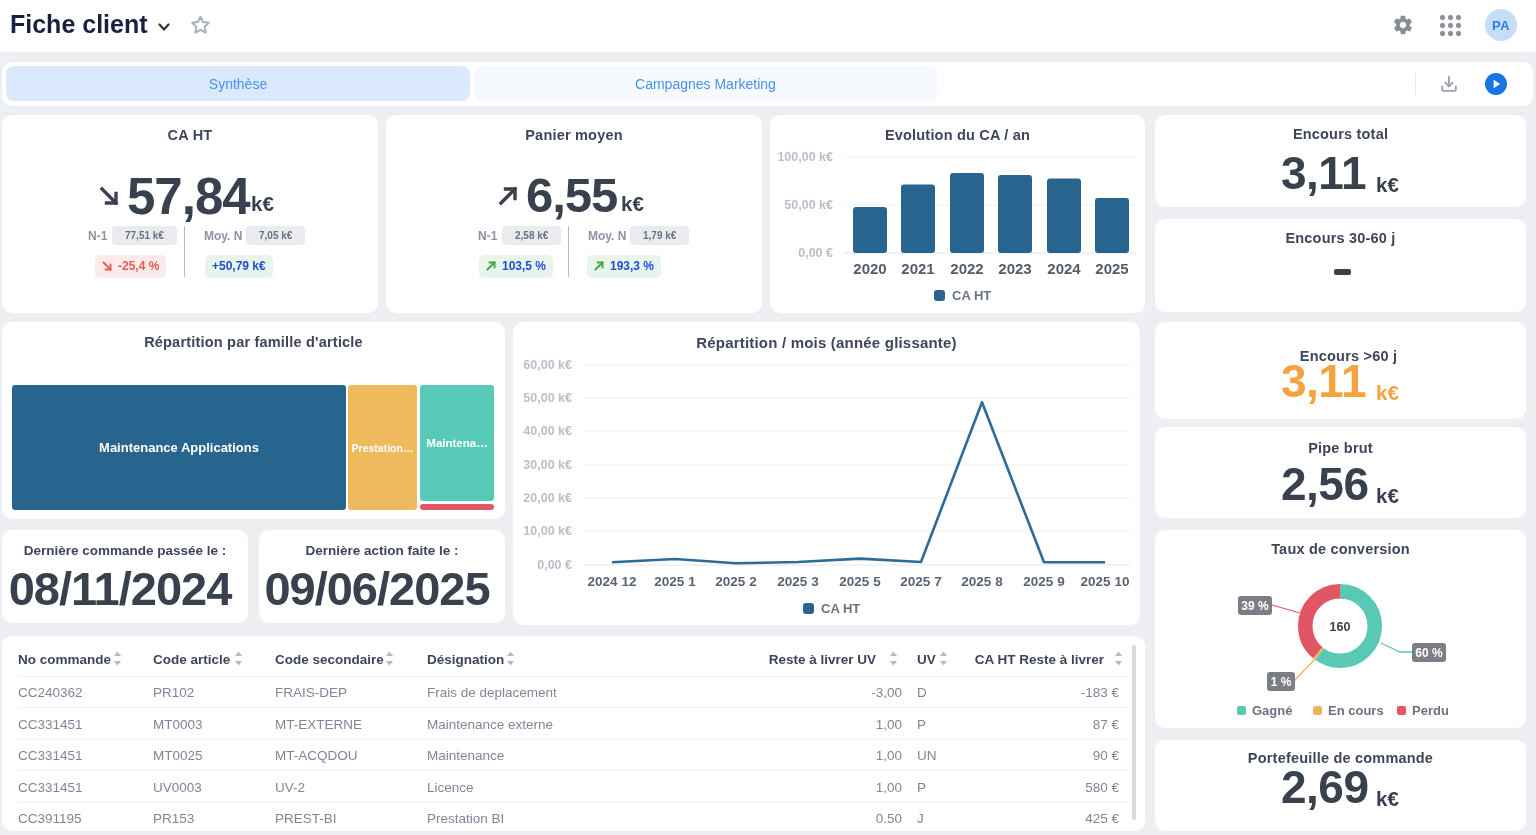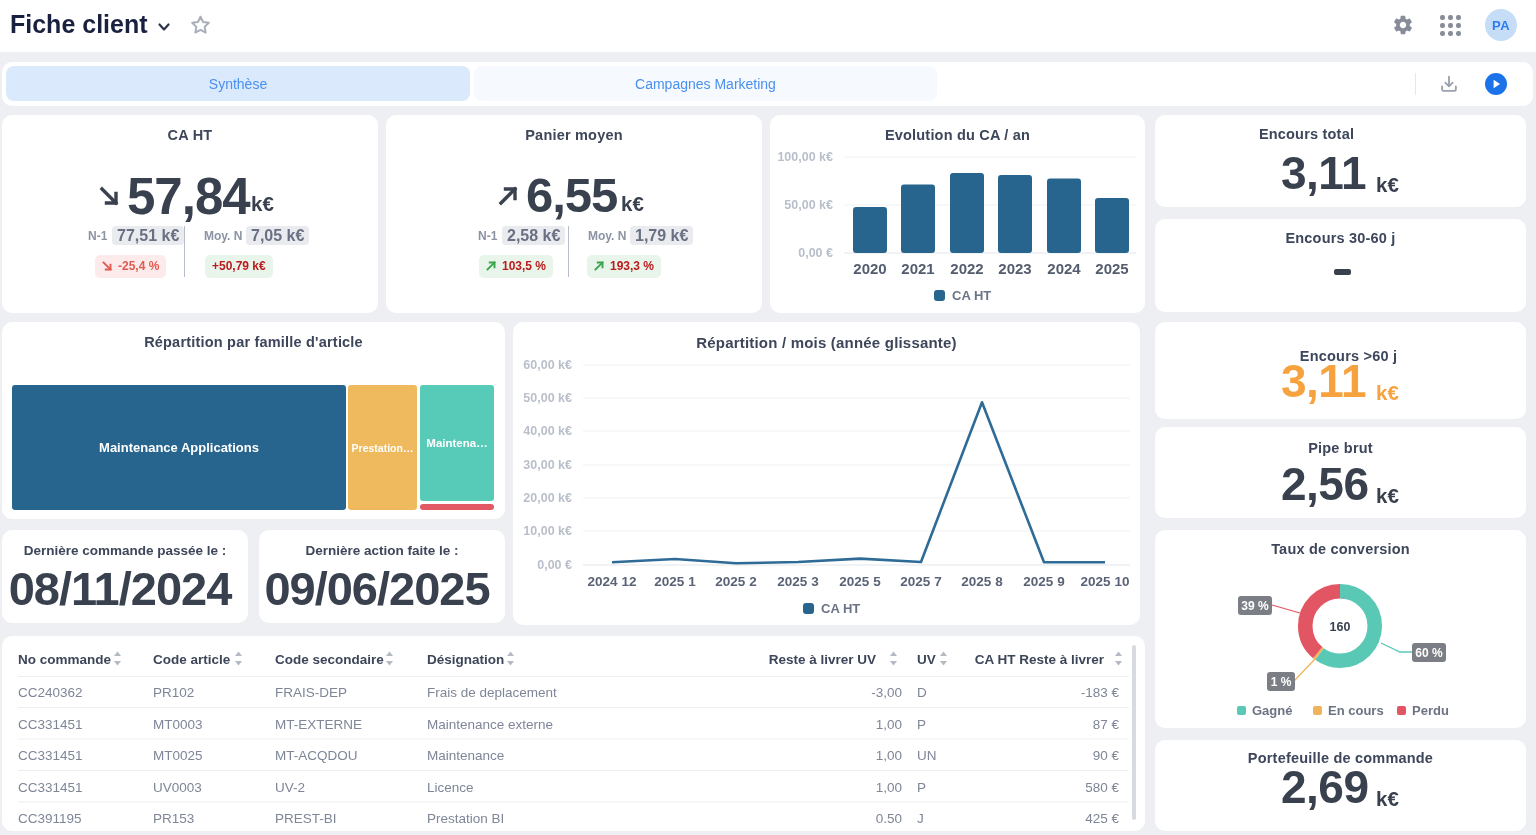--- a/index.html
+++ b/index.html
@@ -3,25 +3,25 @@
 <meta charset="utf-8">
 <title>Fiche client</title>
 <style>
   * { margin:0; padding:0; box-sizing:border-box; }
   html,body { width:1536px; height:835px; overflow:hidden; }
   body { font-family:"Liberation Sans", sans-serif; background:#edeff3; position:relative; }
   .abs { position:absolute; }
   .card { position:absolute; background:#fff; border-radius:10px; }
   .ctitle { font-weight:700; color:#3d465a; font-size:14.5px; text-align:center; letter-spacing:.2px; }
   .kbig { font-weight:700; color:#39414f; }
-  .pill { display:inline-block; background:#e9ebef; color:#697081; font-weight:700; font-size:16px; line-height:15px; border-radius:4px; padding:2px 5px; }
+  .pill { display:inline-block; background:#e9ebef; color:#697081; font-weight:700; font-size:10px; line-height:15px; border-radius:4px; padding:2px 13px; }
   .lbl { color:#8b93a3; font-weight:700; font-size:12px; }
   .badge { display:inline-flex; align-items:center; font-weight:700; font-size:12px; line-height:17px; border-radius:5px; padding:3px 7px; }
   .badge.red { background:#fcebea; color:#e05b52; }
-  .badge.green { background:#e9f5ea; color:#b91c1c; }
+  .badge.green { background:#e9f5ea; color:#1d4ed8; }
   svg { display:block; }
   text { font-family:"Liberation Sans", sans-serif; }
 </style>
 </head>
 <body>
 
 <div class="abs" style="left:0;top:0;width:1536px;height:52px;background:#fff;"></div>
 <div class="abs" style="left:10px;top:10px;font-size:25px;font-weight:700;color:#1a2140;">Fiche client</div>
 <svg class="abs" style="left:156px;top:19px;" width="16" height="16" viewBox="0 0 16 16" fill="none">
     <path d="M3.5 5.5 L8 10.5 L12.5 5.5" stroke="#2b3346" stroke-width="2.2" stroke-linecap="round" stroke-linejoin="round"></path>
@@ -186,21 +186,21 @@
 <div class="card" style="left:2px;top:530px;width:246px;height:93px;"></div>
 <div class="abs" style="left:2px;top:543px;width:246px;text-align:center;font-weight:700;font-size:13.5px;color:#3d465a;">Dernière commande passée le :</div>
 <div class="abs" style="left:-3px;top:561px;width:246px;text-align:center;font-weight:700;font-size:47px;color:#39414f;letter-spacing:-1px;">08/11/2024</div>
 <div class="card" style="left:259px;top:530px;width:246px;height:93px;"></div>
 <div class="abs" style="left:259px;top:543px;width:246px;text-align:center;font-weight:700;font-size:13.5px;color:#3d465a;">Dernière action faite le :</div>
 <div class="abs" style="left:254px;top:561px;width:246px;text-align:center;font-weight:700;font-size:47px;color:#39414f;letter-spacing:-1px;">09/06/2025</div>
 
 <div class="card" style="left:2px;top:636px;width:1143px;height:195px;"></div>
 
 <div class="card" style="left:1155px;top:115px;width:371px;height:92px;"></div>
-<div class="abs ctitle" style="left:1121px;top:126px;width:371px;">Encours total</div>
+<div class="abs ctitle" style="left:1155px;top:126px;width:371px;">Encours total</div>
 <div class="card" style="left:1155px;top:219px;width:371px;height:93px;"></div>
 <div class="abs ctitle" style="left:1155px;top:230px;width:371px;">Encours 30-60 j</div>
 <div class="card" style="left:1155px;top:322px;width:371px;height:97px;"></div>
 <div class="abs ctitle" style="left:1155px;top:348px;width:371px;margin-left:8px;">Encours &gt;60 j</div>
 <div class="card" style="left:1155px;top:427px;width:371px;height:91px;"></div>
 <div class="abs ctitle" style="left:1155px;top:440px;width:371px;">Pipe brut</div>
 <div class="card" style="left:1155px;top:530px;width:371px;height:198px;"></div>
 <div class="abs ctitle" style="left:1155px;top:541px;width:371px;">Taux de conversion</div>
 <div class="card" style="left:1155px;top:740px;width:371px;height:91px;"></div>
 <div class="abs ctitle" style="left:1155px;top:750px;width:371px;">Portefeuille de commande</div>

